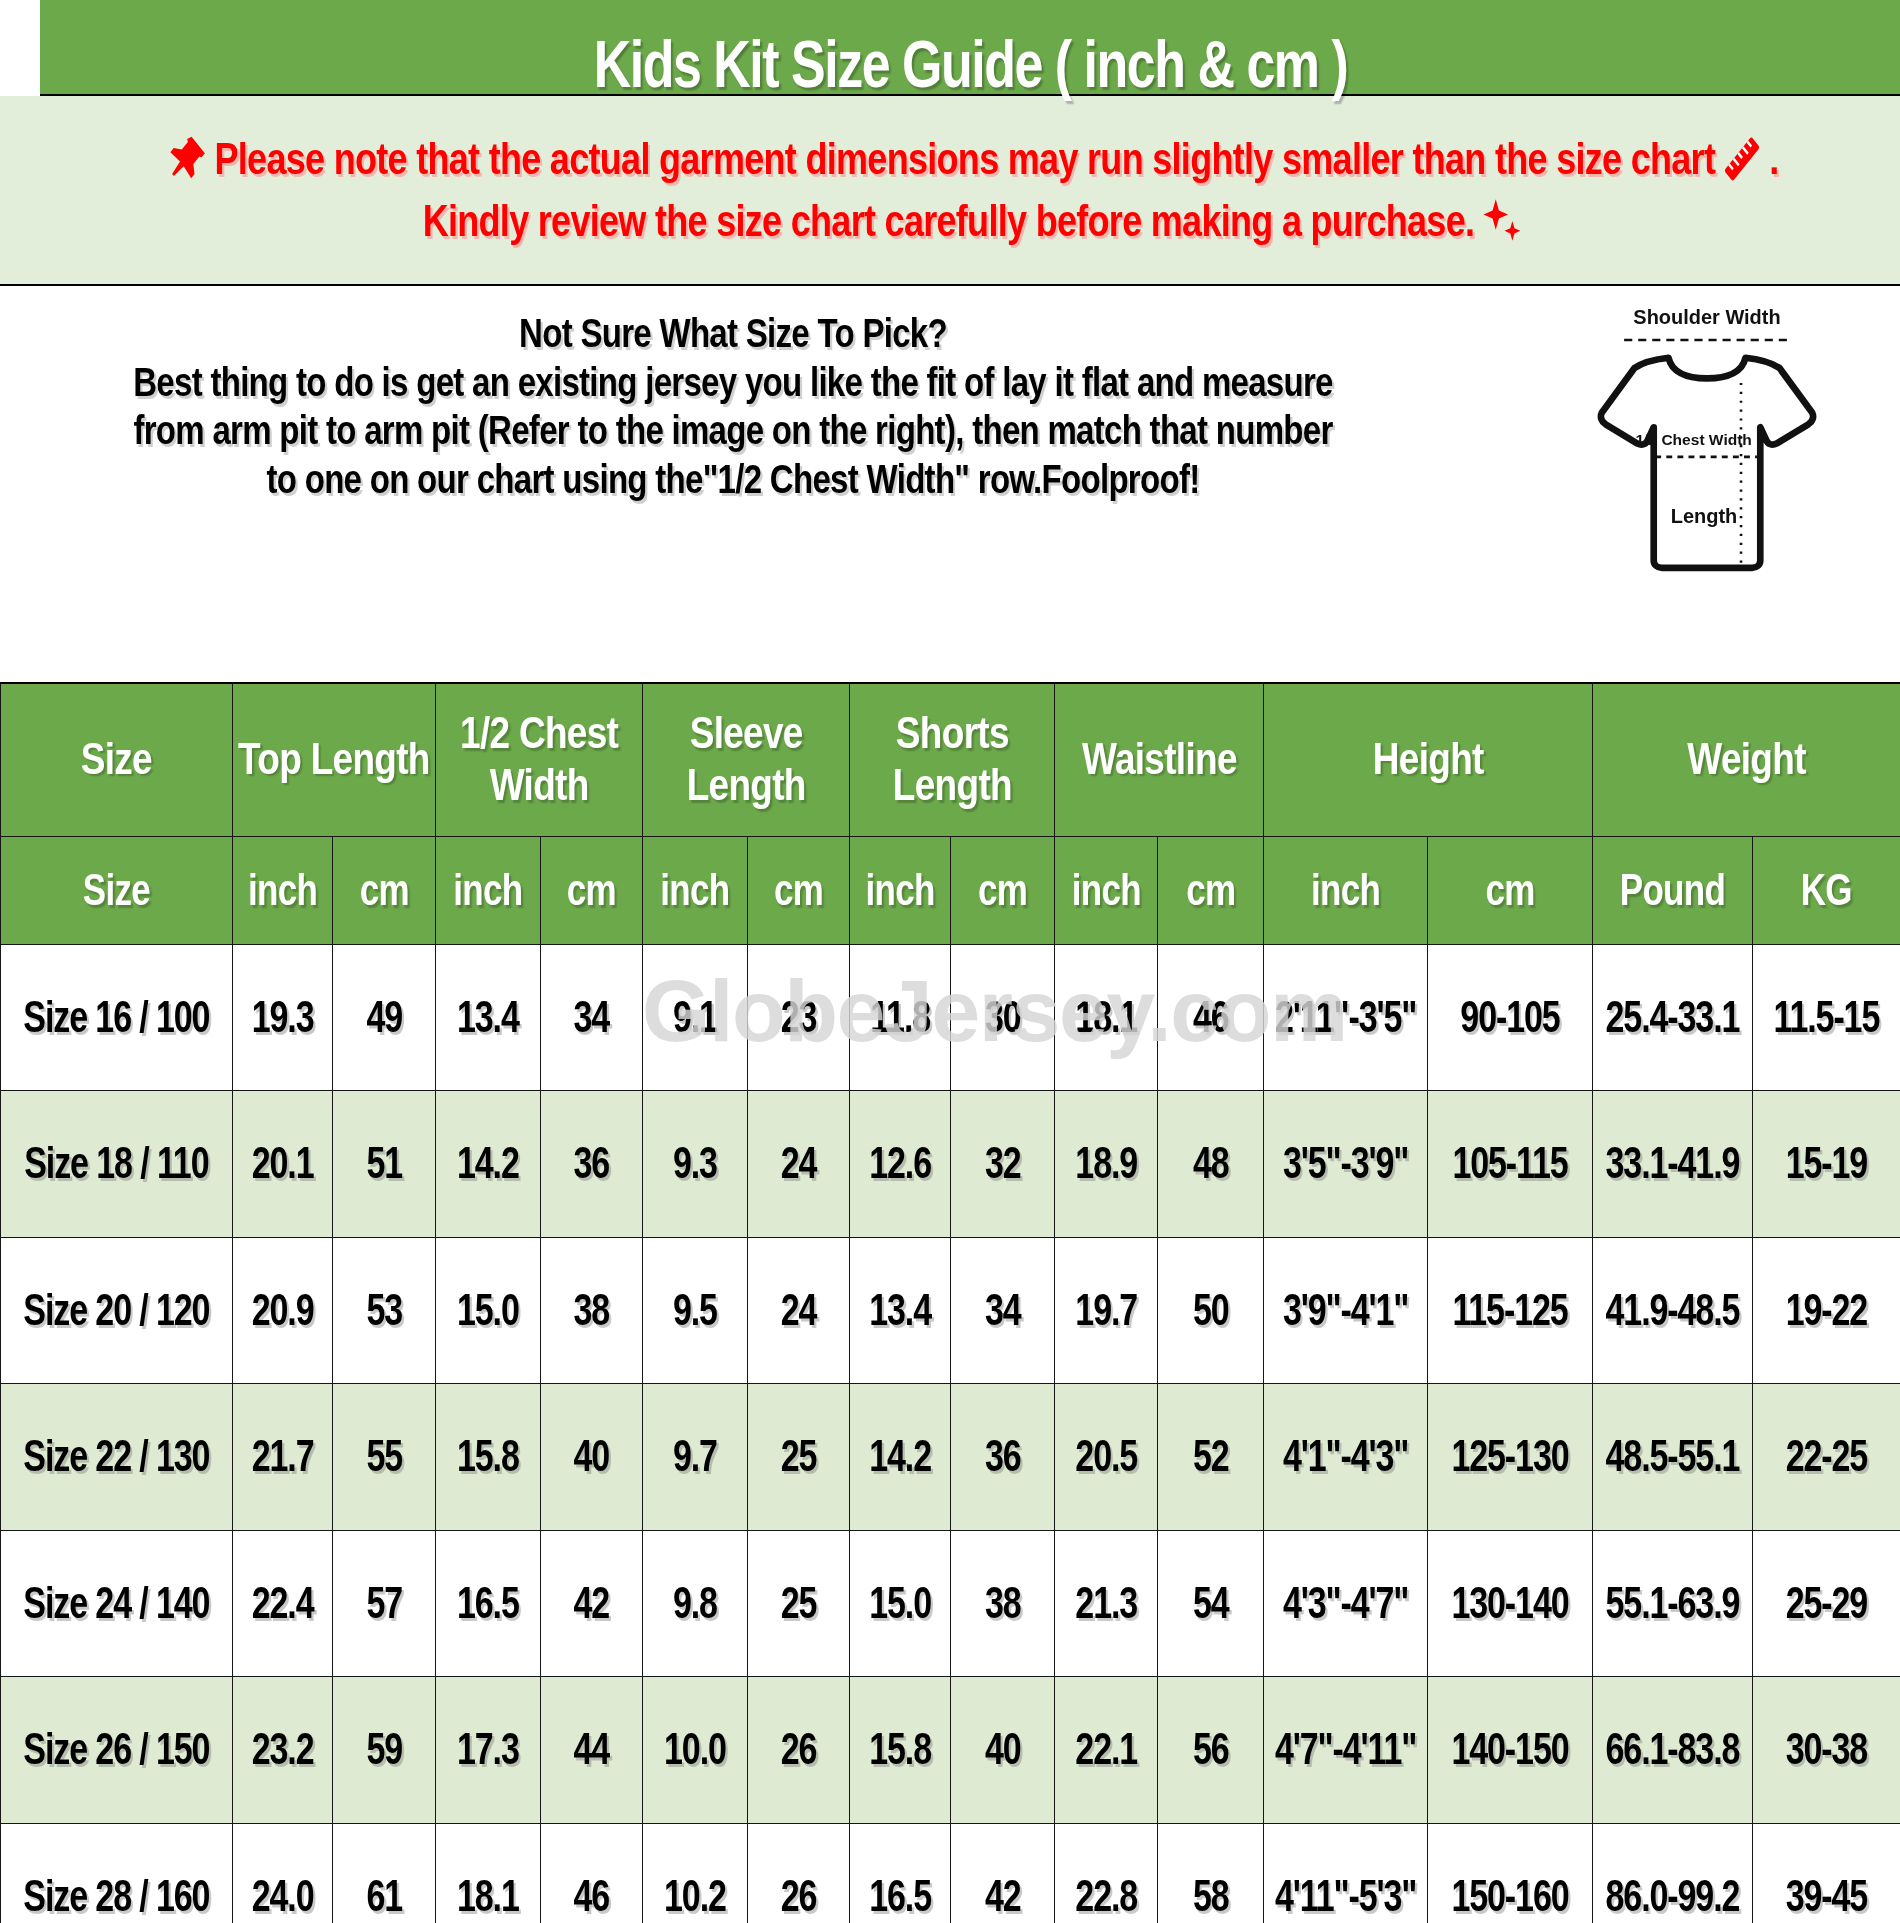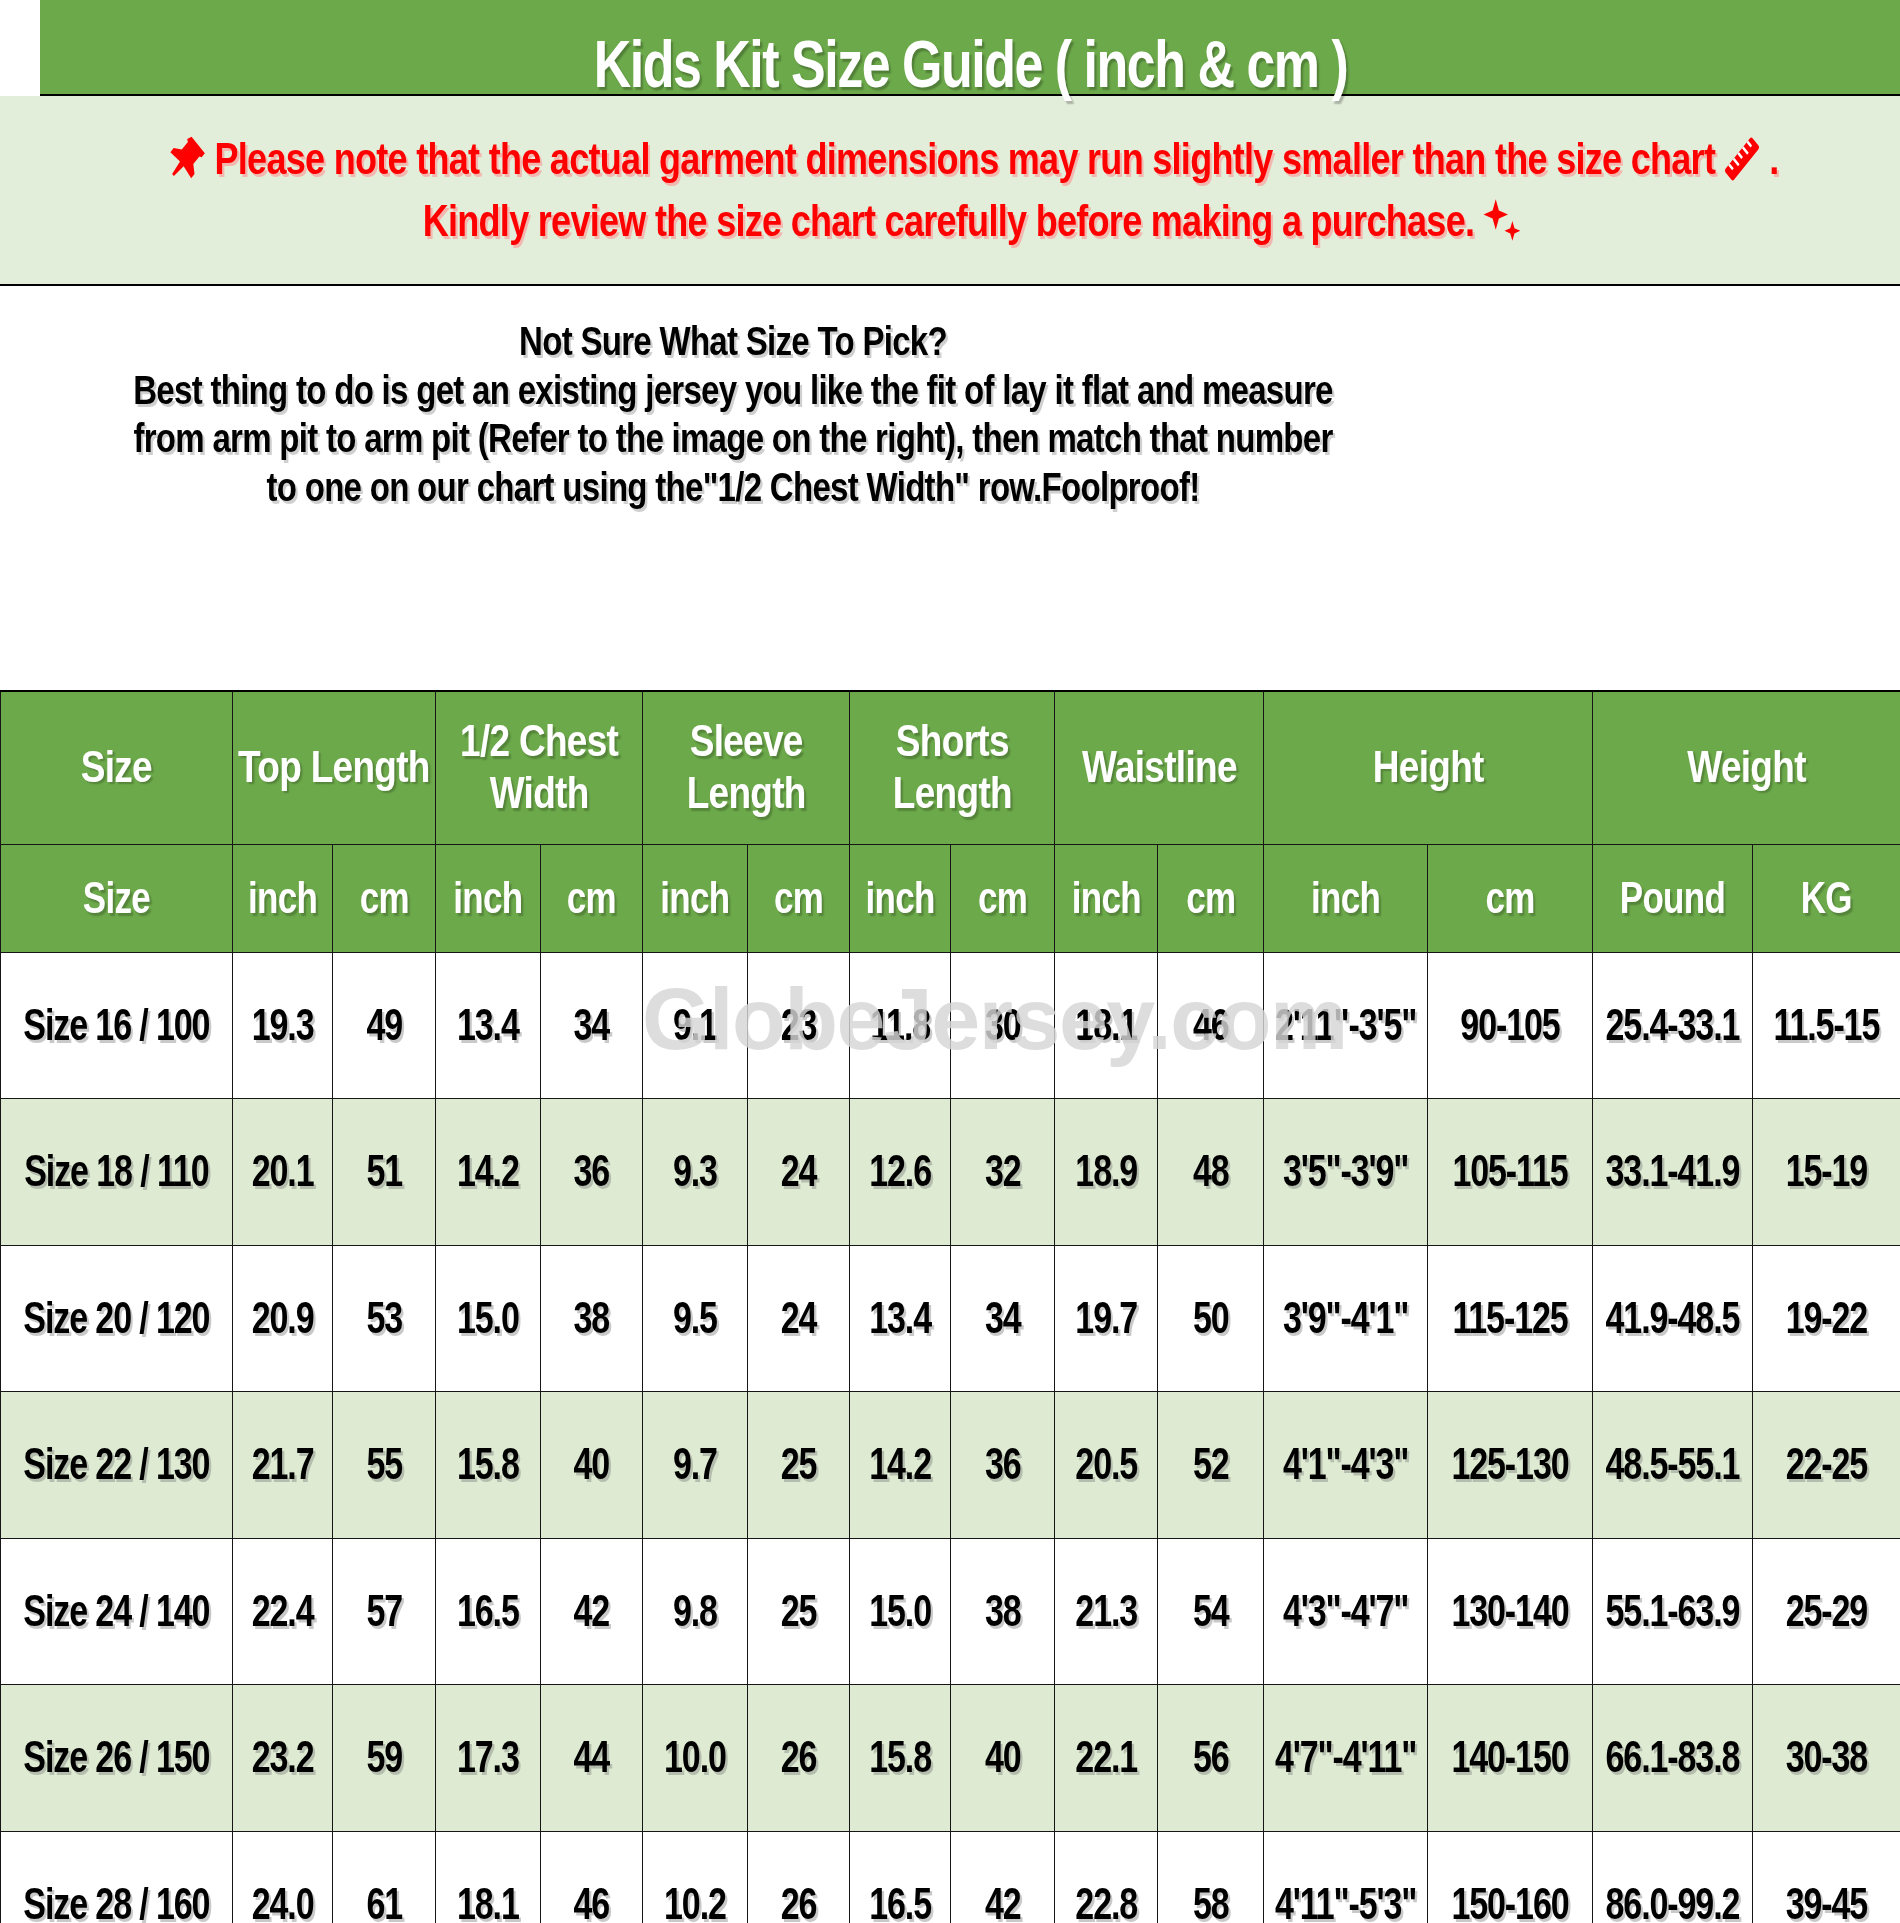--- a/index.html
+++ b/index.html
@@ -42,21 +42,21 @@
     display:flex;align-items:center;gap:6px;
     color:var(--note-red);font-size:36px;letter-spacing:-0.7px;
     transform:scaleY(1.25);white-space:nowrap;
     text-shadow:2.2px 2.2px 0 rgba(255,140,140,0.55);
   }
   .note-line .icon{display:inline-flex;align-items:center;}
   .note-line svg{width:42px;height:42px;}
 
   
   .info-section{
-    height:354px;background:#fff;position:relative;margin-top:8px;
+    height:354px;background:#fff;position:relative;
   }
   .info-text{
     position:absolute;left:0;top:28px;width:1466px;
     display:flex;flex-direction:column;align-items:center;gap:10.5px;
   }
   .info-line{
     font-size:33px;letter-spacing:-0.7px;color:#000;
     transform:scaleY(1.25);white-space:nowrap;
     text-shadow:2.2px 2.2px 0 rgba(150,150,150,0.45);
   }
@@ -131,20 +131,41 @@
 </div>
 
 <div class="info-section">
   <div class="info-text">
     <div class="info-line">Not Sure What Size To Pick?</div>
     <div class="info-line">Best thing to do is get an existing jersey you like the fit of lay it flat and measure</div>
     <div class="info-line">from arm pit to arm pit (Refer to the image on the right), then match that number</div>
     <div class="info-line">to one on our chart using the"1/2 Chest Width" row.Foolproof!</div>
   </div>
 
+  <div class="diagram">
+    <svg viewBox="0 0 340 400" aria-hidden="false">
+      <text x="170" y="32" text-anchor="middle" font-size="27" font-weight="bold" fill="#111">Shoulder Width</text>
+      <line x1="58" y1="54" x2="282" y2="54" stroke="#111" stroke-width="3.5" stroke-dasharray="11 8"></line>
+      <path d="M118 78
+               C122 96 140 106 170 106
+               C200 106 218 96 222 78
+               C240 80 258 85 268 92
+               L312 152 C315 158 313 164 307 168
+               L264 194 C258 197 252 195 250 189
+               L242 172 L242 352 C242 358 237 362 231 362
+               L109 362 C103 362 98 358 98 352
+               L98 172 L90 189 C88 195 82 197 76 194
+               L33 168 C27 164 25 158 28 152
+               L72 92 C82 85 100 80 118 78 Z" fill="#ffffff" stroke="#111" stroke-width="9" stroke-linejoin="round"></path>
+      <text x="152" y="196" text-anchor="middle" font-size="21" font-weight="bold" fill="#111">1/2 Chest Width</text>
+      <line x1="100" y1="212" x2="240" y2="212" stroke="#111" stroke-width="3.5" stroke-dasharray="8 7"></line>
+      <line x1="216" y1="112" x2="216" y2="356" stroke="#111" stroke-width="3.5" stroke-dasharray="3 9"></line>
+      <text x="166" y="302" text-anchor="middle" font-size="27" font-weight="bold" fill="#111">Length</text>
+    </svg>
+  </div>
 </div>
 
 <div class="table-wrap">
   <table>
       <colgroup>
         <col style="width: 12.2%;">
         <col style="width: 5.3%;">
         <col style="width: 5.4%;">
         <col style="width: 5.5%;">
         <col style="width: 5.4%;">

